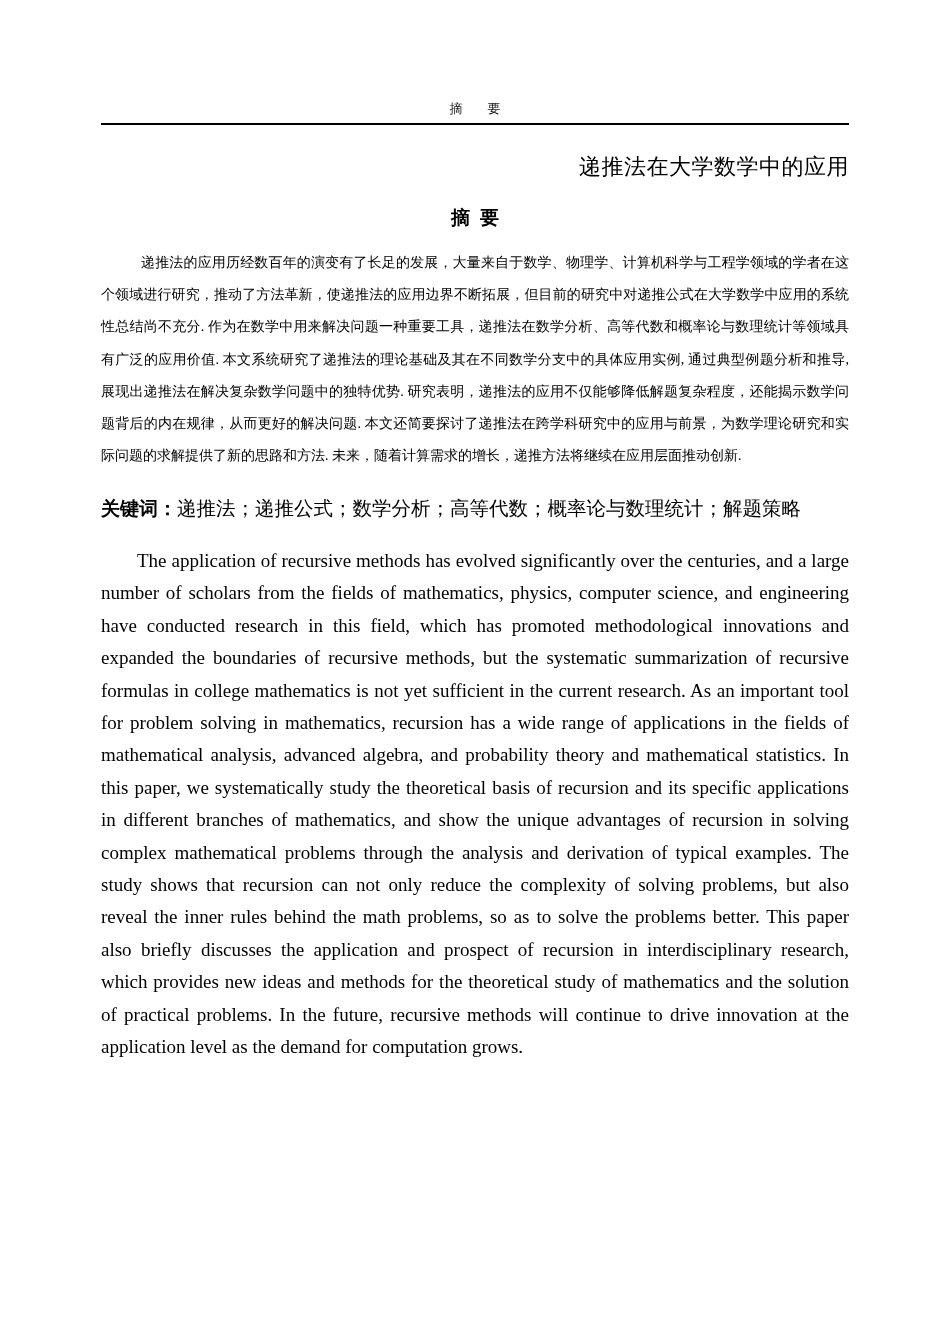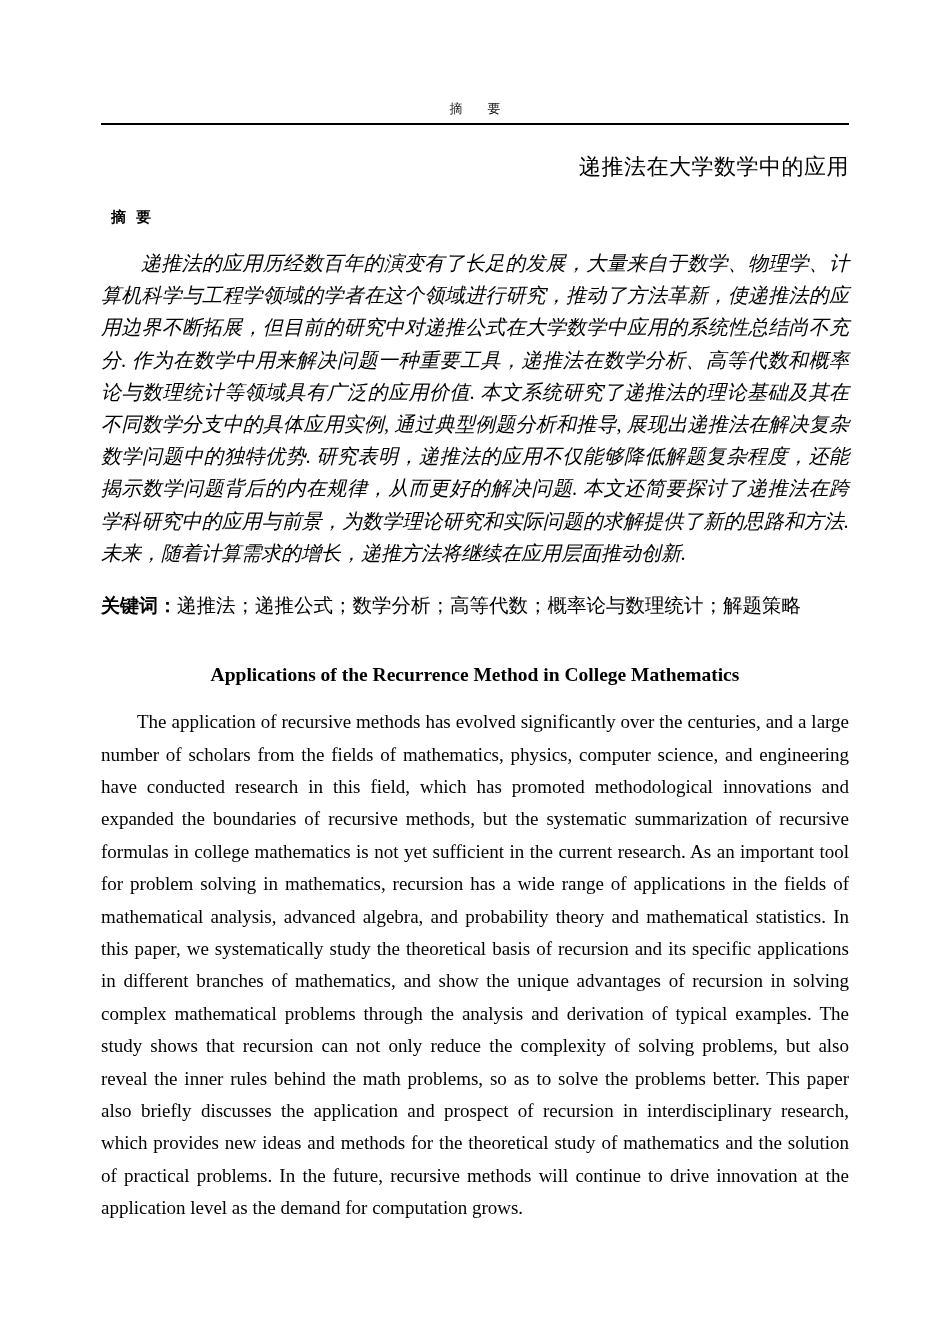--- a/index.html
+++ b/index.html
@@ -59,43 +59,42 @@
     font-family: "DejaVu Sans", "Liberation Sans", sans-serif;
     font-size: 22px;
     font-weight: 400;
     line-height: 32px;
     letter-spacing: 0.5px;
     color: #000000;
   }
 
   .section-heading {
     margin-top: 20px;
-    text-align: left;
+    text-align: center;
     font-family: "DejaVu Sans", "Liberation Sans", sans-serif;
-    font-size: 15px;
+    font-size: 19px;
     font-weight: 700;
     line-height: 28px;
     letter-spacing: 10px;
     padding-left: 10px;
     color: #000000;
   }
 
   
   .cn-abstract {
     margin-top: 16px;
     font-family: "Liberation Serif", "DejaVu Serif", serif;
-    font-size: 20px;
+    font-size: 14px;
     line-height: 32.2px;
     text-align: justify;
     text-align-last: left;
     text-justify: inter-character;
     text-indent: 40px;
     color: #000000;
     word-break: break-all;
-    font-style: italic;
   }
 
   
   .keywords {
     margin-top: 20px;
     font-family: "Liberation Serif", "DejaVu Serif", serif;
     font-size: 19.5px;
     line-height: 32px;
     color: #000000;
   }
@@ -146,18 +145,17 @@
     <h1 class="doc-title">递推法在大学数学中的应用</h1>
 
     <h2 class="section-heading">摘要</h2>
 
     <p class="cn-abstract">递推法的应用历经数百年的演变有了长足的发展，大量来自于数学、物理学、计算机科学与工程学领域的学者在这个领域进行研究，推动了方法革新，使递推法的应用边界不断拓展，但目前的研究中对递推公式在大学数学中应用的系统性总结尚不充分. 作为在数学中用来解决问题一种重要工具，递推法在数学分析、高等代数和概率论与数理统计等领域具有广泛的应用价值. 本文系统研究了递推法的理论基础及其在不同数学分支中的具体应用实例, 通过典型例题分析和推导, 展现出递推法在解决复杂数学问题中的独特优势. 研究表明，递推法的应用不仅能够降低解题复杂程度，还能揭示数学问题背后的内在规律，从而更好的解决问题. 本文还简要探讨了递推法在跨学科研究中的应用与前景，为数学理论研究和实际问题的求解提供了新的思路和方法. 未来，随着计算需求的增长，递推方法将继续在应用层面推动创新.</p>
 
     <p class="keywords">
       <span class="keywords-label">关键词：</span><span class="keywords-value">递推法；递推公式；数学分析；高等代数；概率论与数理统计；解题策略</span>
     </p>
 
-    <h2 class="en-title">Applications of the Recurrence Method in College Mathematics</h2>
 
     <p class="en-abstract">The application of recursive methods has evolved significantly over the centuries, and a large number of scholars from the fields of mathematics, physics, computer science, and engineering have conducted research in this field, which has promoted methodological innovations and expanded the boundaries of recursive methods, but the systematic summarization of recursive formulas in college mathematics is not yet sufficient in the current research. As an important tool for problem solving in mathematics, recursion has a wide range of applications in the fields of mathematical analysis, advanced algebra, and probability theory and mathematical statistics. In this paper, we systematically study the theoretical basis of recursion and its specific applications in different branches of mathematics, and show the unique advantages of recursion in solving complex mathematical problems through the analysis and derivation of typical examples. The study shows that recursion can not only reduce the complexity of solving problems, but also reveal the inner rules behind the math problems, so as to solve the problems better. This paper also briefly discusses the application and prospect of recursion in interdisciplinary research, which provides new ideas and methods for the theoretical study of mathematics and the solution of practical problems. In the future, recursive methods will continue to drive innovation at the application level as the demand for computation grows.</p>
 
   </div>
 </div>
 
 </body></html>

